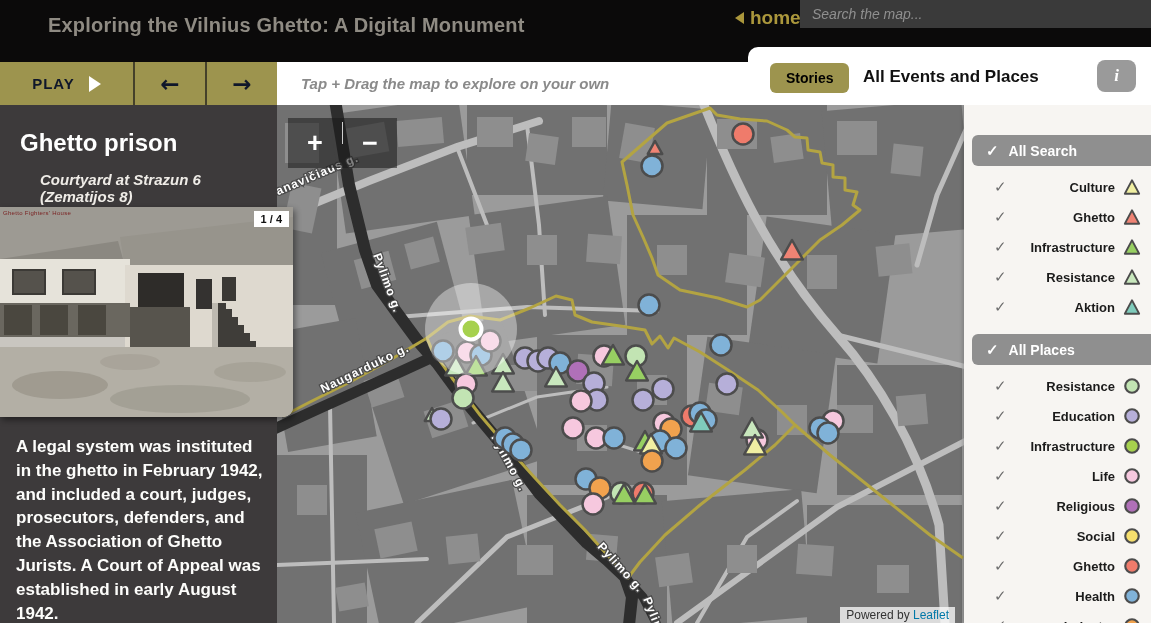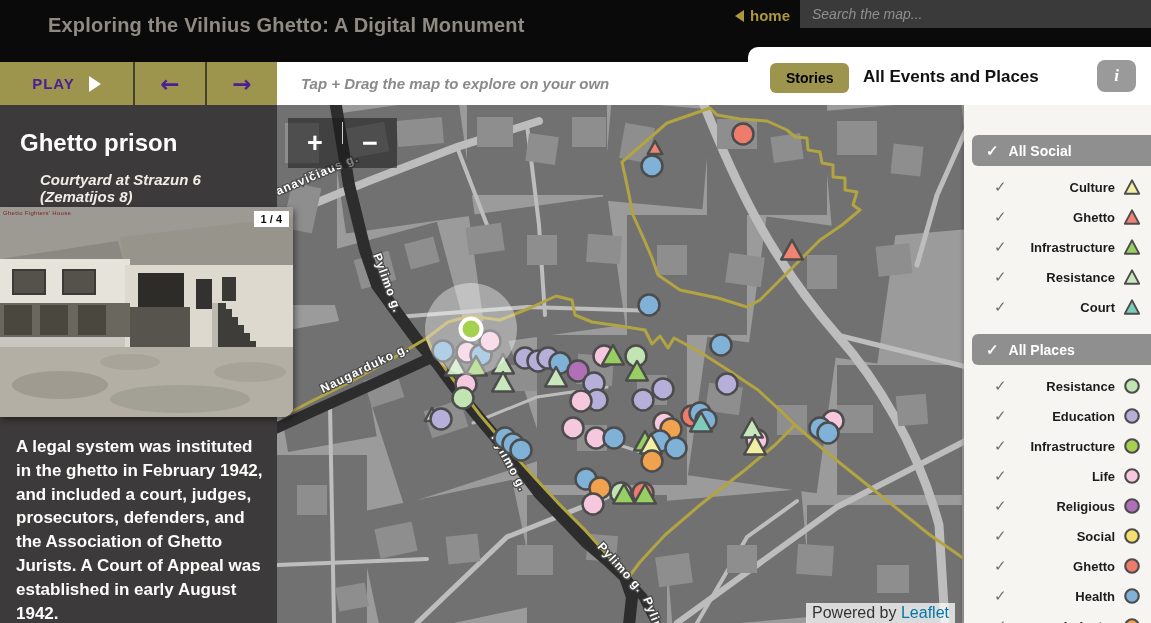--- a/index.html
+++ b/index.html
@@ -3,31 +3,31 @@
 <meta charset="utf-8">
 <style>
   * { margin:0; padding:0; box-sizing:border-box; }
   html,body { width:1151px; height:623px; overflow:hidden; background:#000; }
   body { font-family:"Liberation Sans", sans-serif; }
   #app { position:relative; width:1151px; height:623px; overflow:hidden; background:#9b9b9b; }
 
   
   .header { position:absolute; left:0; top:0; width:1151px; height:62px; background:#0b0a0a; z-index:40; }
   .app-title { position:absolute; left:20px; top:14px; font-size:20px; font-weight:bold; color:#8f8b83; letter-spacing:.2px;margin-left:28px; }
-  .home-link { position:absolute; left:735px; top:7px; color:#ab973c; font-weight:bold; font-size:15px; cursor:pointer; display:flex; align-items:center; gap:6px;}
+  .home-link { position:absolute; left:735px; top:7px; color:#ab973c; font-weight:bold; font-size:19px; cursor:pointer; display:flex; align-items:center; gap:6px;}
   .home-tri { display:inline-block; width:0; height:0; border-top:6px solid transparent; border-bottom:6px solid transparent; border-right:9px solid #ab973c; }
   .search-box { position:absolute; left:800px; top:0; width:351px; height:28px; background:#3a3a3a; border:none; color:#cfcfcf; font-size:14px; font-style:italic; padding:0 12px; outline:none; font-family:"Liberation Sans",sans-serif;}
   .search-box::placeholder { color:#8f8f8f; font-style:italic; }
 
   
   .controls { position:absolute; left:0; top:62px; width:1151px; height:43px; z-index:38; }
   .hint-strip { position:absolute; left:277px; top:0; width:874px; height:43px; background:#ffffff; display:flex; align-items:center; }
   .hint-text { margin-left:24px; color:#8a8a8a; font-size:15px; font-weight:bold; font-style:italic; }
   .play-bar { position:absolute; left:0; top:0; width:277px; height:43px; background:#9d944e; display:flex; }
-  .pb-btn { display:flex; align-items:center; justify-content:center; color:#4c1d95; cursor:pointer; border-right:2px solid #45412a; }
+  .pb-btn { display:flex; align-items:center; justify-content:center; color:#0f172a; cursor:pointer; border-right:2px solid #45412a; }
   .pb-btn:last-child { border-right:none; }
   .pb-play { width:135px; gap:14px; }
   .pb-play .lbl { font-size:15px; font-weight:bold; letter-spacing:1px; }
   .pb-play .tri { width:0; height:0; border-left:12px solid #fff; border-top:8px solid transparent; border-bottom:8px solid transparent; }
   .pb-prev,.pb-next { flex:1; font-size:23px; font-weight:bold; }
   .arrow-glyph { font-family:"DejaVu Sans",sans-serif; font-weight:bold; }
 
   
   .stories-bar { position:absolute; left:748px; top:47px; width:403px; height:58px; background:#ffffff; border-radius:10px 0 0 0; z-index:42; }
   .stories-btn { position:absolute; left:22px; top:16px; height:30px; padding:0 16px; background:#9d944e; color:#000000; border:none; border-radius:6px; font-size:14px; font-weight:bold; cursor:pointer; font-family:"Liberation Sans",sans-serif;}
@@ -43,21 +43,21 @@
   .photo { position:absolute; left:0; top:207px; width:293px; height:210px; z-index:33; border-radius:0 0 10px 0; overflow:hidden; box-shadow:2px 3px 6px rgba(0,0,0,.45); cursor:pointer; }
   .photo svg { display:block; }
   .photo-counter { position:absolute; right:4px; top:4px; background:#fff; color:#111; font-size:11px; font-weight:bold; padding:2px 7px;text-align:center; }
   .photo-credit { position:absolute; left:3px; top:3px; color:#7a1f1f; font-size:6px; letter-spacing:.3px; }
 
   
   .map { position:absolute; left:277px; top:105px; width:874px; height:518px; z-index:10; cursor:grab; background:#9b9b9b;}
   .zoomctl { position:absolute; left:11px; top:13px; width:109px; height:50px; background:rgba(25,25,25,.55); display:flex; z-index:15;}
   .zbtn { flex:1; display:flex; align-items:center; justify-content:center; color:#fff; font-size:27px; font-weight:bold; cursor:pointer; }
   .zsep { width:1px; height:22px; background:#cfcfcf; align-self:flex-start; margin-top:4px; }
-  .attribution { position:absolute; right:196px; bottom:0px; background:rgba(255,255,255,.75); font-size:16px; color:#333; padding:1px 6px; z-index:16;}
+  .attribution { position:absolute; right:196px; bottom:0px; background:rgba(255,255,255,.75); font-size:12px; color:#333; padding:1px 6px; z-index:16;}
   .attribution a { color:#0078A8; text-decoration:none; cursor:pointer; }
 
   
   .filter-panel { position:absolute; left:964px; top:105px; width:187px; height:518px; background:#f7f5f2; z-index:28; box-shadow:-2px 0 3px rgba(0,0,0,.15); padding-top:30px; }
   .f-header { margin:0 0 6px 8px; width:179px; height:31px; background:#8f8f8f; border-radius:6px 0 0 6px; color:#fff; font-size:14px; font-weight:bold; display:flex; align-items:center; gap:10px; padding-left:14px; cursor:pointer; }
   .f-header .chk { font-size:15px; }
   .f-row { height:30px; display:flex; align-items:center; cursor:pointer; padding:0 10px 0 30px; }
   .f-row .chk { color:#6e6e6e; font-size:15px; width:20px; }
   .f-row .lbl { flex:1; text-align:right; font-size:13px; font-weight:bold; color:#1b1b1b; padding-right:8px; }
   .f-icon { width:18px; height:18px; flex:0 0 18px; }
@@ -331,21 +331,21 @@
       <ellipse cx="130" cy="155" rx="30" ry="8" fill="#a29d92" opacity="0.6"></ellipse>
     </svg>
     <div class="photo-credit">Ghetto Fighters' House</div>
     <div class="photo-counter">1 / 4</div>
   </div>
 
   <div class="filter-panel">
     <div id="events-section">
         <div class="f-header">
           <span class="chk">✓</span>
-          <span>All Social</span>
+          <span>All Search</span>
         </div>
         <div class="f-row">
           <span class="chk">✓</span>
           <span class="lbl">Culture</span>
           <svg class="f-icon" viewBox="0 0 20 20">
             <polygon points="10,2.5 18,17.5 2,17.5" fill="#f0efa2" stroke="#4c4c4c" stroke-width="2" stroke-linejoin="round"></polygon>
           </svg>
         </div>
         <div class="f-row">
           <span class="chk">✓</span>
@@ -363,21 +363,21 @@
         </div>
         <div class="f-row">
           <span class="chk">✓</span>
           <span class="lbl">Resistance</span>
           <svg class="f-icon" viewBox="0 0 20 20">
             <polygon points="10,2.5 18,17.5 2,17.5" fill="#c8e7bd" stroke="#4c4c4c" stroke-width="2" stroke-linejoin="round"></polygon>
           </svg>
         </div>
         <div class="f-row">
           <span class="chk">✓</span>
-          <span class="lbl">Court</span>
+          <span class="lbl">Aktion</span>
           <svg class="f-icon" viewBox="0 0 20 20">
             <polygon points="10,2.5 18,17.5 2,17.5" fill="#7fcbbb" stroke="#4c4c4c" stroke-width="2" stroke-linejoin="round"></polygon>
           </svg>
         </div>
       </div>
     <div class="f-gap"></div>
     <div id="places-section">
         <div class="f-header">
           <span class="chk">✓</span>
           <span>All Places</span>

